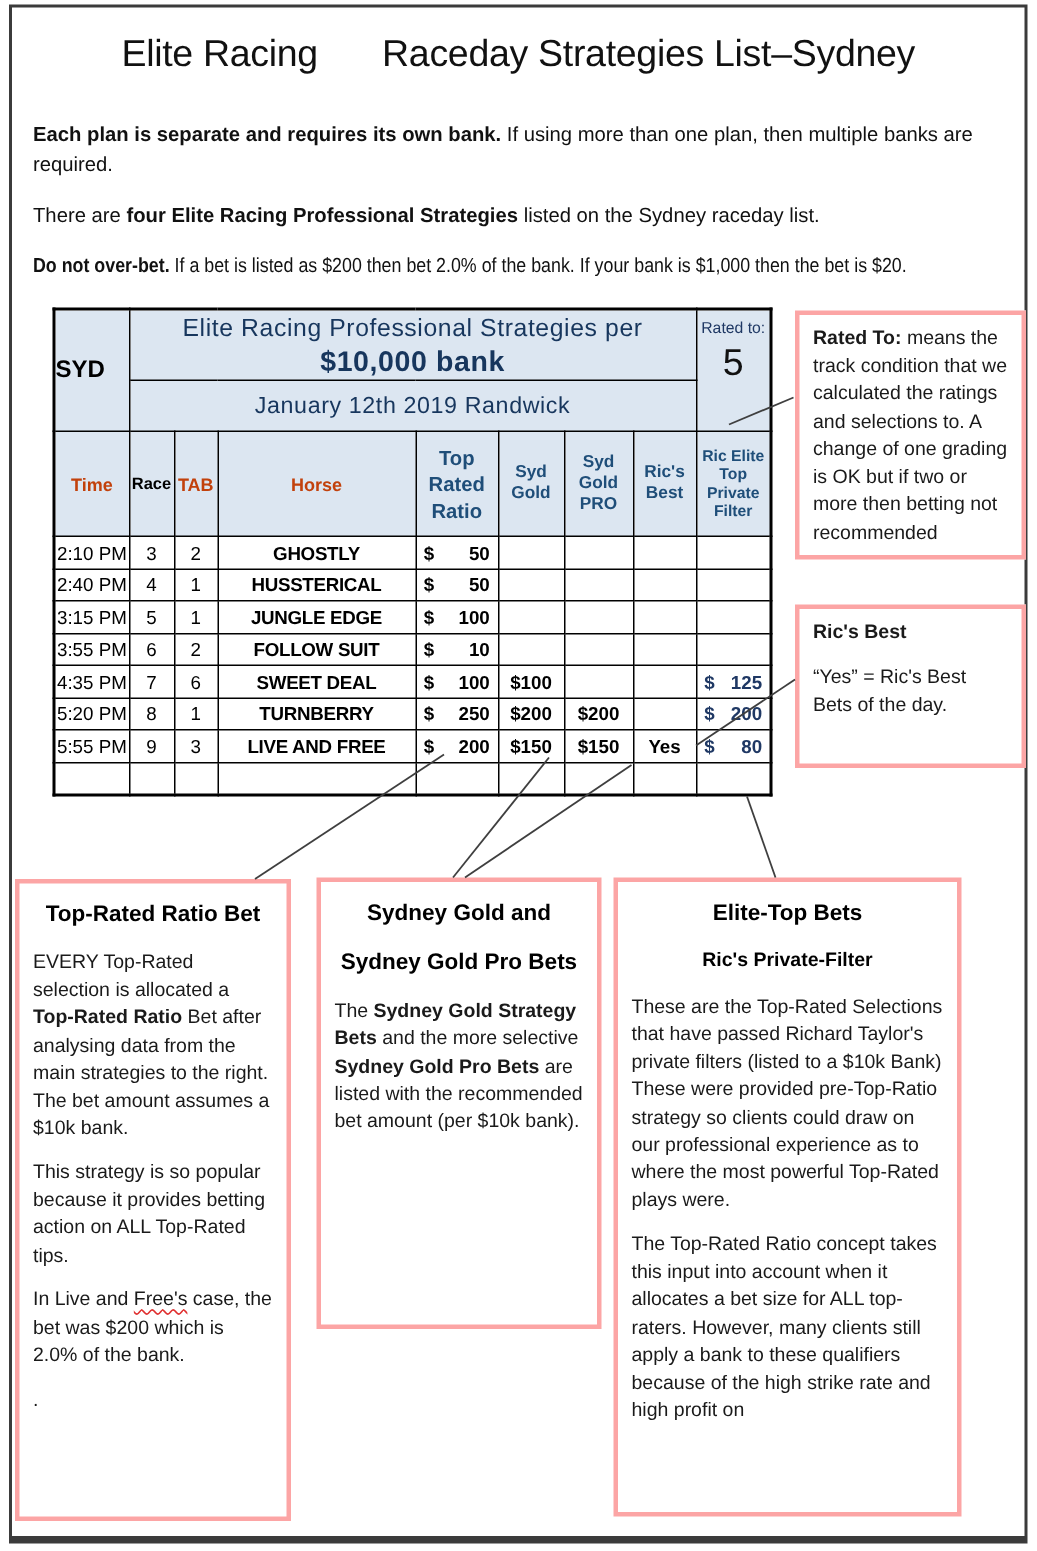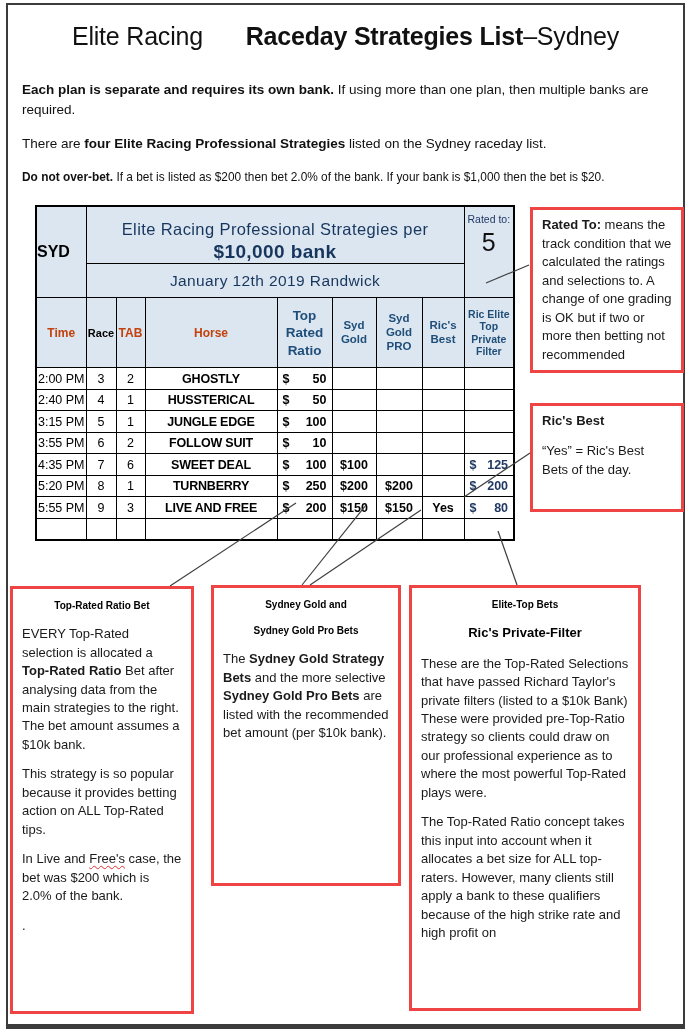--- a/index.html
+++ b/index.html
@@ -5,65 +5,65 @@
   * { box-sizing: border-box; margin: 0; padding: 0; }
   html,body { background:#ffffff; }
   body { font-family: "Liberation Sans", sans-serif; color:#000; }
   .page { position:relative; width:691px; height:1034px; background:#fff; overflow:hidden; }
   .frame { position:absolute; left:6px; top:3px; right:6px; bottom:5px;
            border:2px solid #3b3b3b; border-bottom-width:5px; pointer-events:none; }
 
   
   .title { position:absolute; top:22px; left:0; width:100%; text-align:center;
            font-size:25px; color:#111; letter-spacing:-0.2px; }
-  .title b { font-weight:bold;margin-left:36px; }
+  .title b { font-weight:normal;margin-left:36px; }
   .intro { position:absolute; left:22px; top:80px; width:650px; font-size:13.5px;
            line-height:1.5; color:#111; }
   .intro p { margin-bottom:13px; }
   .intro p.squeeze { white-space:nowrap; transform:scaleX(0.88); transform-origin:left center; }
 
   
   table.doc { position:absolute; left:35px; top:205px; width:478px;
               border-collapse:collapse; table-layout:fixed;
               border:2px solid #000; }
   table.doc td, table.doc th { border:1px solid #000; overflow:hidden; }
   .hdr-bg { background:#dce6f1; }
   td.syd-cell { font-size:16px; font-weight:bold; text-align:left; }
   td.banner1 { height:44px; text-align:center; color:#17365d; font-size:16.5px;
-               letter-spacing:0.4px; line-height:1.25; padding-top:12px; }
+               letter-spacing:0.4px; line-height:1.25; padding-top:2px; }
   td.banner1 .bank { display:block; font-size:19px; font-weight:bold; }
   td.banner2 { height:34px; text-align:center; color:#17365d; font-size:15.5px; letter-spacing:0.4px; }
   td.rated-cell { text-align:center; vertical-align:top; padding-top:6px; }
   .rated-label { font-size:10.5px; color:#1f3864; }
   .rated-value { font-size:25px; color:#111; margin-top:3px; }
   tr.cols th { height:70px; font-weight:bold; text-align:center; vertical-align:middle; padding:1px; }
   th.h-basic { font-size:12px; color:#c2410c; }
   th.h-race { font-size:11px; color:#000; }
   th.h-top { font-size:13.5px; color:#1f4e79; line-height:1.3; }
   th.h-navy { font-size:11.5px; font-weight:normal; color:#1f4e79; line-height:1.2; }
   th.h-small { font-size:10.5px; font-weight:normal; color:#1f4e79; line-height:1.2; }
   tbody.rows td { height:21.5px; text-align:center; background:#fff; font-size:12.5px; }
   td.c-time { font-size:10px; }
   td.c-race, td.c-tab { font-size:12.5px; }
   td.c-horse { font-weight:bold; font-size:11.5px; letter-spacing:-0.2px; }
   td.c-syd, td.c-pro, td.c-best { font-weight:bold; font-size:12.5px; }
   td.acct .wrap { display:flex; justify-content:space-between; padding:0 5px; font-weight:bold; font-size:12.5px; }
   td.c-elite .wrap { color:#1f3864; }
 
   
-  .callout { position:absolute; background:#fff; border:3px solid #ef4444;
+  .callout { position:absolute; background:#fff; border:3px solid #fca5a5;
              padding:6px 9px; overflow:hidden; font-size:13px; line-height:1.42; color:#1a1a1a; }
   .callout p { margin-bottom:11px; }
   #box-rated { left:530px; top:207px; width:154px; height:166px; line-height:1.43; }
   #box-rics  { left:530px; top:403px; width:154px; height:109px; }
   #box-rics .head { font-weight:bold; margin-bottom:12px; }
   #box-top  { left:10px;  top:586px; width:184px; height:428px; }
   #box-syd  { left:211px; top:585px; width:190px; height:301px; }
   #box-elite{ left:409px; top:585px; width:232px; height:426px; }
-  .box-head { font-weight:bold; font-size:10px; text-align:center; margin:4px 0 12px 0; color:#000; }
+  .box-head { font-weight:bold; font-size:15px; text-align:center; margin:4px 0 12px 0; color:#000; }
   .box-subhead { font-weight:bold; font-size:13px; text-align:center; margin:0 0 12px 0; color:#000; }
   .wavy { text-decoration: underline wavy #e03030 1px; text-underline-offset:2px; }
 
   
   svg.leaders { position:absolute; left:0; top:0; width:691px; height:1034px; pointer-events:none; }
   svg.leaders line { stroke:#3f3f3f; stroke-width:1.2; }
 </style>
 </head>
 <body>
 
@@ -112,21 +112,21 @@
         <th class="hdr-bg h-basic">Horse</th>
         <th class="hdr-bg h-top">Top Rated Ratio</th>
         <th class="hdr-bg h-navy">Syd Gold</th>
         <th class="hdr-bg h-navy">Syd Gold PRO</th>
         <th class="hdr-bg h-navy">Ric's Best</th>
         <th class="hdr-bg h-small">Ric Elite Top Private Filter</th>
       </tr>
     </tbody>
     <tbody class="rows">
     <tr>
-      <td class="c-time">2:00 PM</td>
+      <td class="c-time">2:10 PM</td>
       <td class="c-race">3</td>
       <td class="c-tab">2</td>
       <td class="c-horse">GHOSTLY</td>
       <td class="c-top acct">
             <div class="wrap">
               <span class="ds">$</span>
               <span class="amt">50</span>
             </div>
           </td>
       <td class="c-syd"></td>

